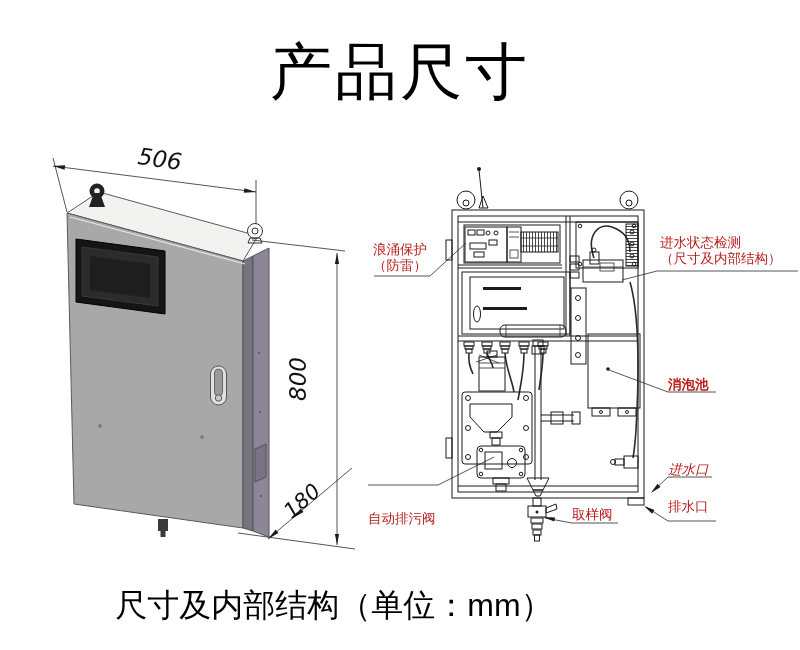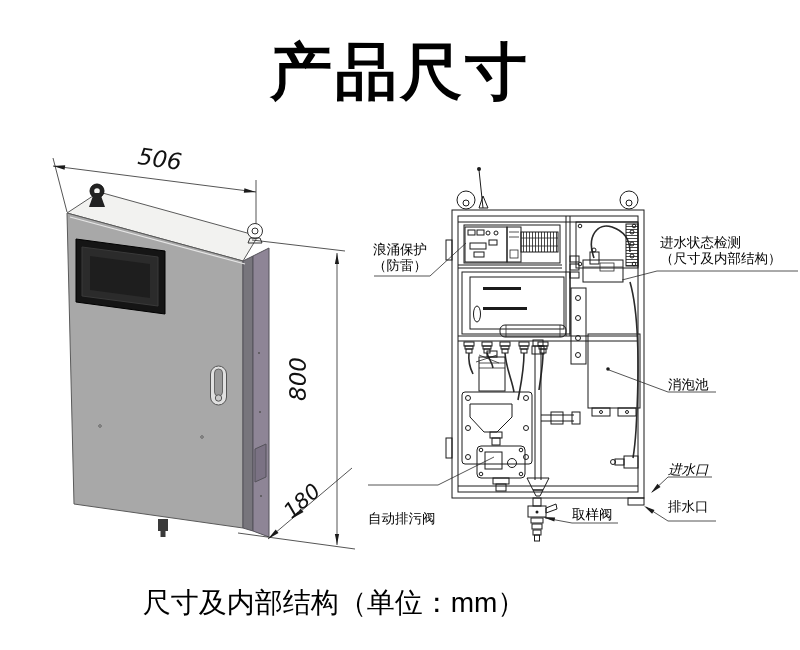--- a/index.html
+++ b/index.html
@@ -4,31 +4,31 @@
 <style>
   html,body{margin:0;padding:0;background:#ffffff;}
   .page{position:relative;width:800px;height:650px;background:#ffffff;overflow:hidden;
         font-family:"Liberation Sans", sans-serif;color:#111;}
   .page svg{position:absolute;left:0;top:0;}
   .ln{stroke:#1b1b1b;stroke-width:1;fill:none;}
   .ln-thin{stroke:#2a2a2a;stroke-width:.8;fill:none;}
   .tube{stroke:#2a2a2a;stroke-width:1.6;fill:none;}
   .fill-dark{fill:#1b1b1b;stroke:none;}
   .txt{position:absolute;white-space:nowrap;}
-  .title{left:0;top:30px;width:800px;text-align:center;font-size:62px;font-weight:700;
+  .title{left:0;top:30px;width:800px;text-align:center;font-size:62px;font-weight:400;
          letter-spacing:3px;color:#000;}
-  .caption{left:0;top:584px;width:668px;text-align:center;font-size:28px;color:#000;}
+  .caption{left:0;top:584px;width:668px;text-align:center;font-size:32px;color:#000;}
   .dim{font-family:"DejaVu Sans", sans-serif;font-style:italic;font-size:23px;color:#111;}
   .dim-506{left:138px;top:146px;transform:rotate(8deg);}
   .dim-800{left:276px;top:366px;transform:rotate(-90deg);transform-origin:center;}
   .dim-180{left:282px;top:489px;font-size:21px;transform:rotate(-41deg);}
-  .lbl{font-size:13.5px;line-height:15.5px;color:#000000;}
+  .lbl{font-size:13.5px;line-height:15.5px;color:#b91c1c;}
   .lbl-surge{left:366px;top:242px;width:68px;text-align:center;}
   .lbl-inlet-detect{left:660px;top:235px;text-align:left;}
-  .lbl-defoam{left:668px;top:377px;}
+  .lbl-defoam{left:668px;top:377px;font-weight:bold;}
   .lbl-water-inlet{left:668px;top:462px;font-style:italic;}
   .lbl-water-outlet{left:668px;top:499px;font-family:Liberation Serif, serif;}
   .lbl-auto-drain{left:368px;top:469px;margin-top:42px;}
   .lbl-sampling{left:572px;top:507px;}
 </style>
 </head>
 <body>
 
 <div class="page">
 

